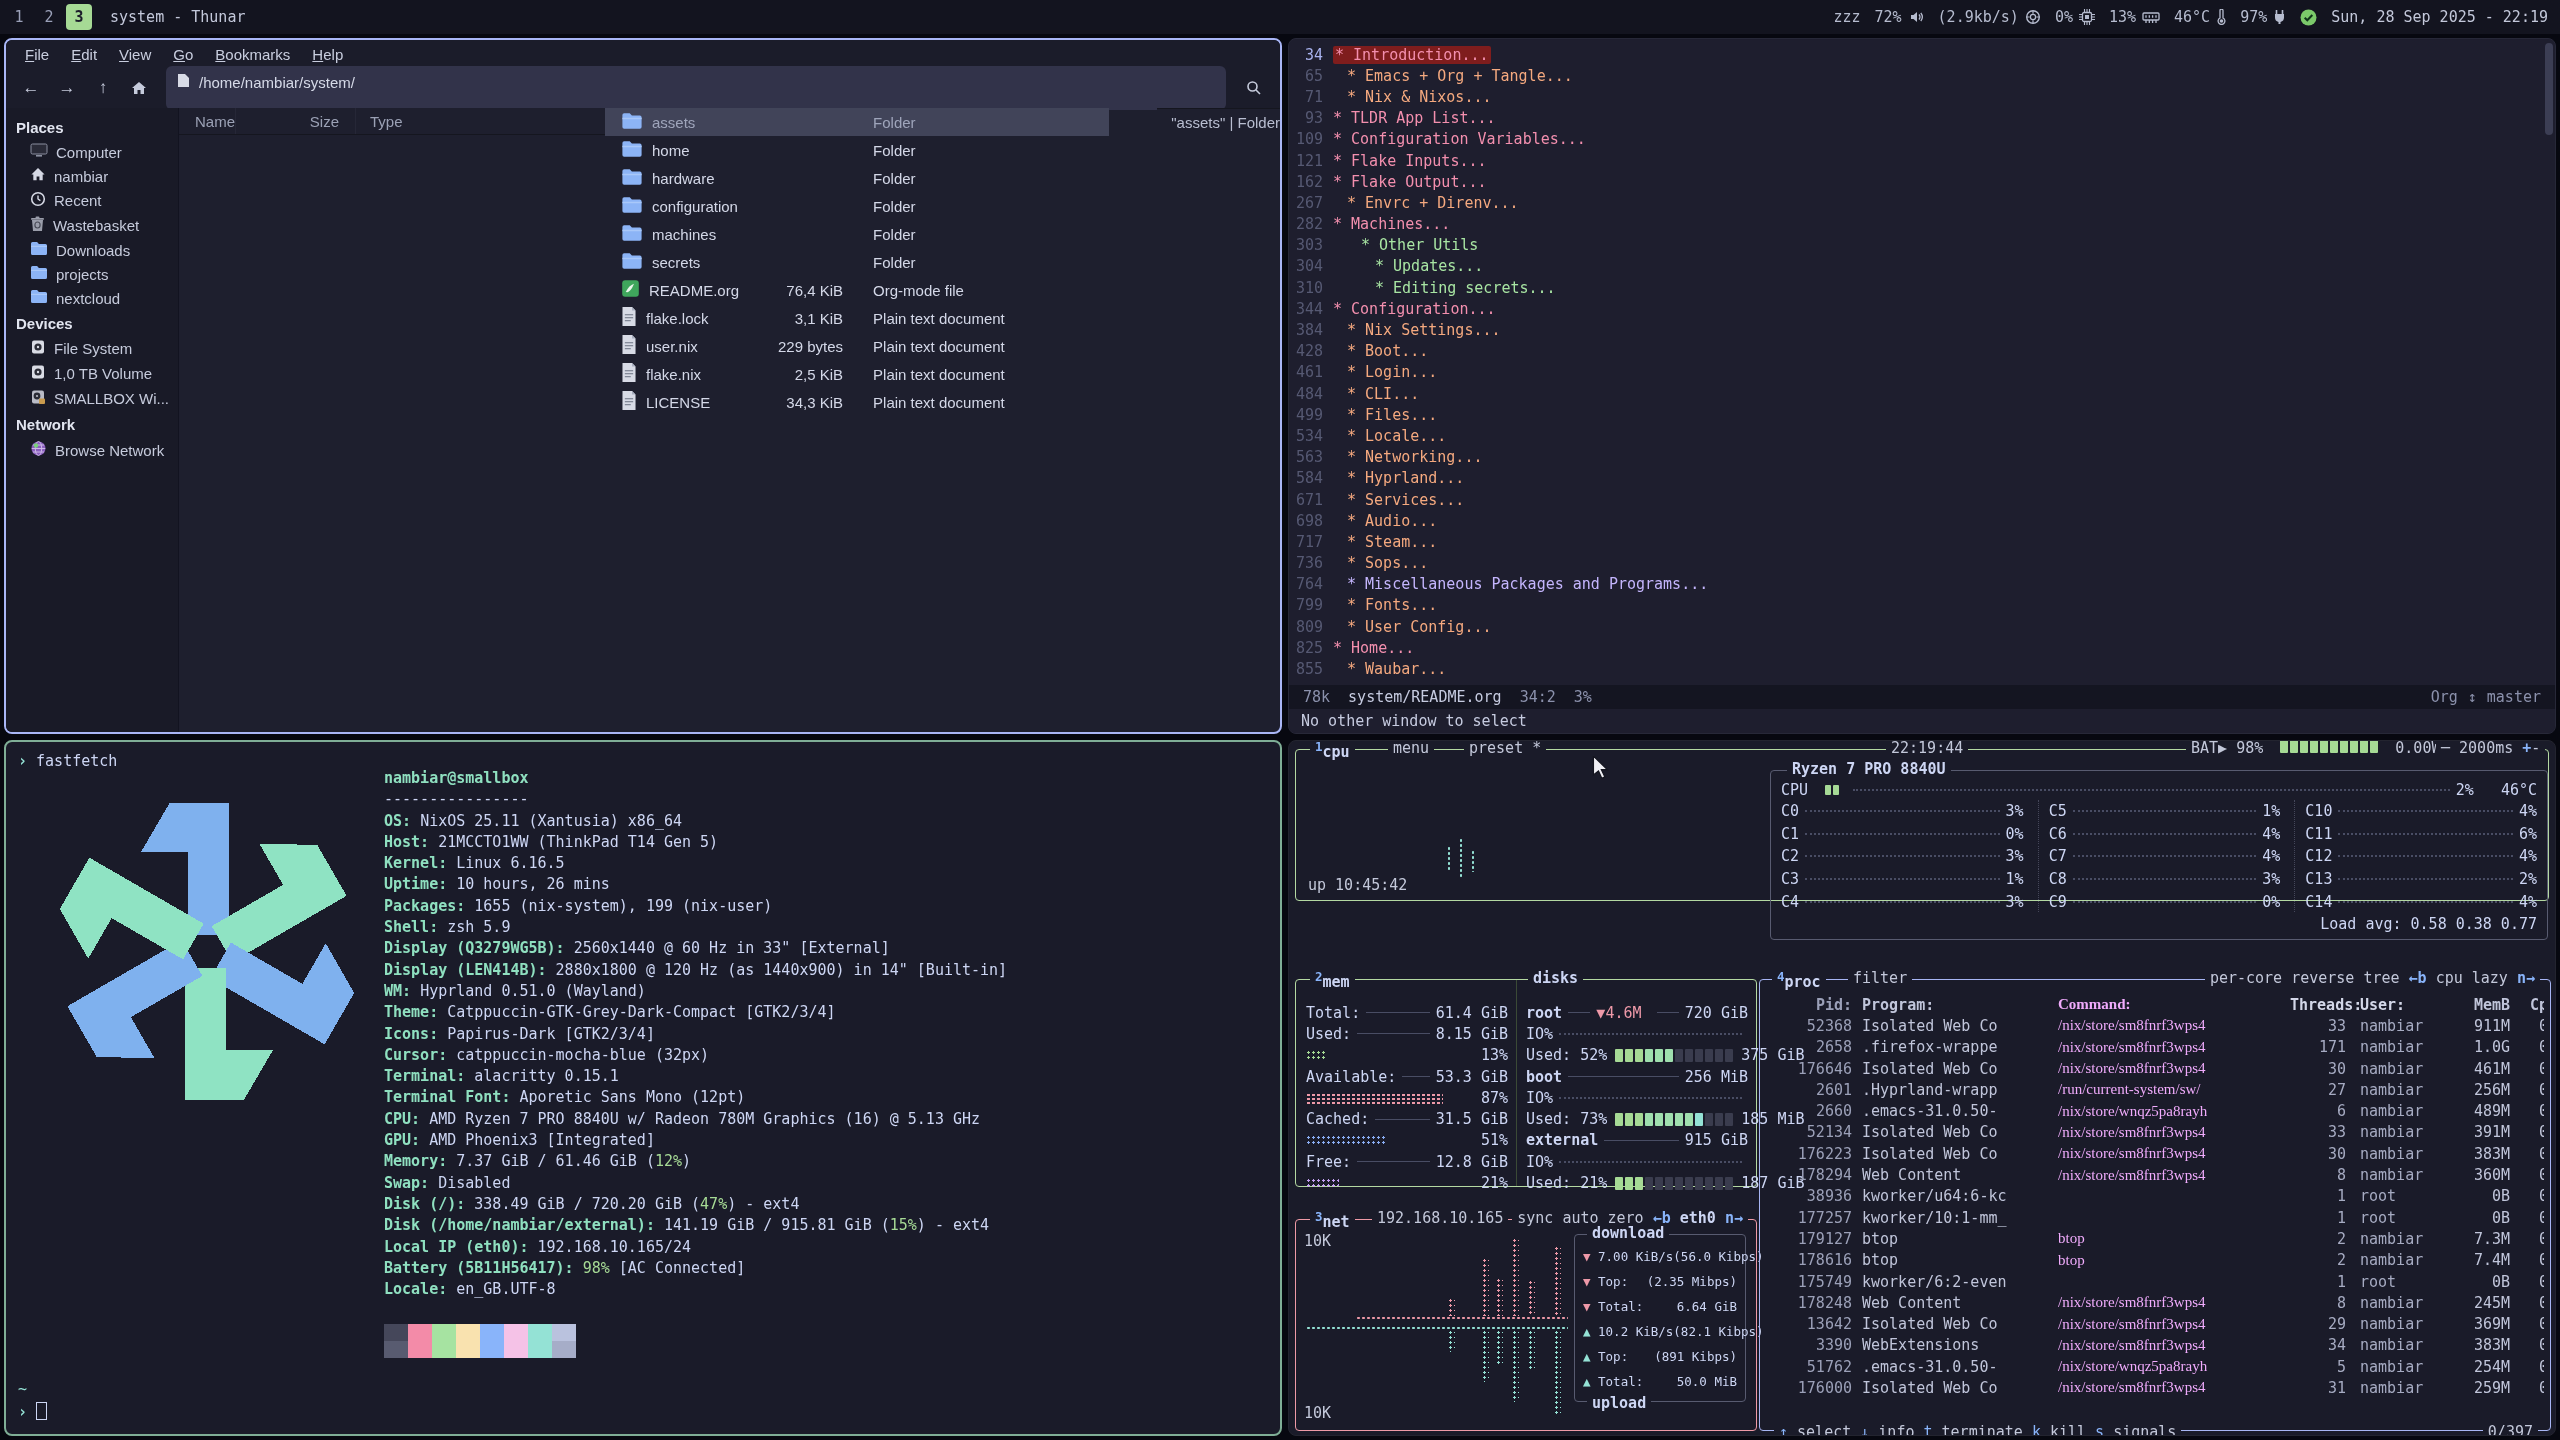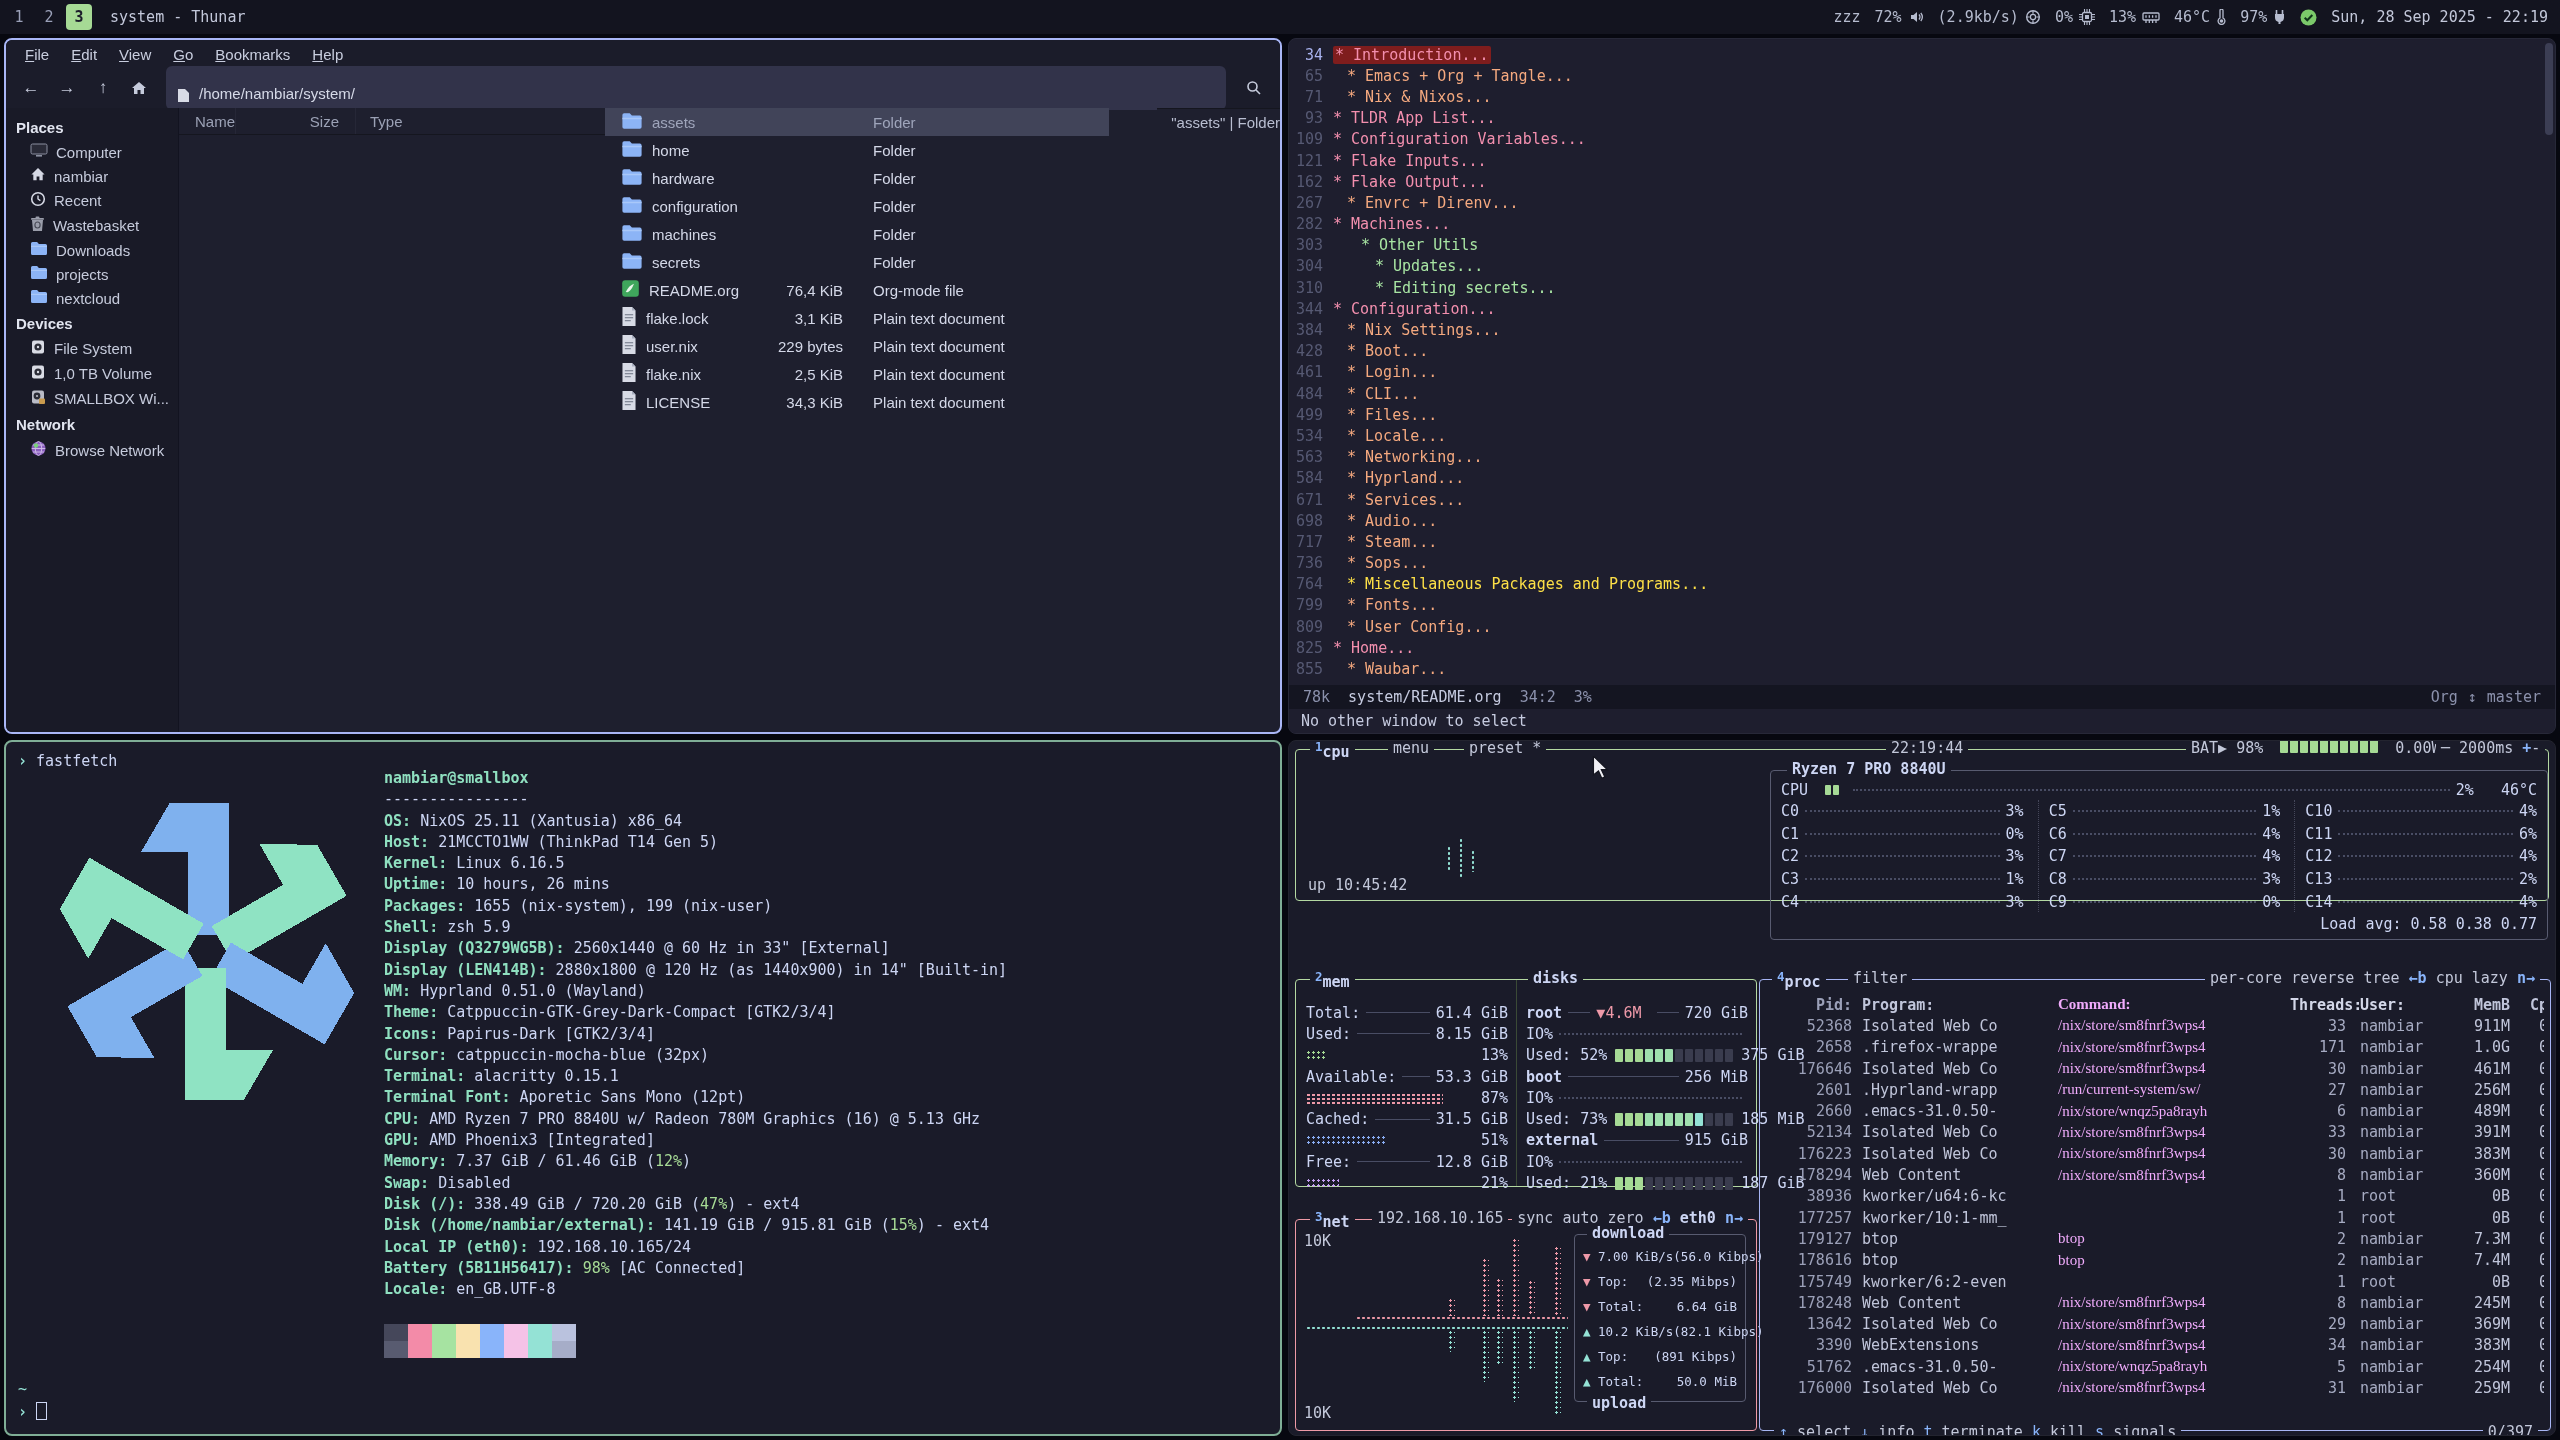--- a/index.html
+++ b/index.html
@@ -22,21 +22,21 @@
   .win{position:absolute;border-radius:8px;box-sizing:border-box;overflow:hidden;}
 
   
   #thunar{left:4px;top:38px;width:1278px;height:696px;background:#1e1f2e;border:2px solid #a9b6f6;
           font-family:"Liberation Sans",sans-serif;font-size:15px;color:#cdd2e4;display:flex;flex-direction:column;}
   #menubar{height:28px;display:flex;align-items:center;gap:4px;padding-left:10px;background:#1b1c2a;flex:none;}
   .menu-item{padding:2px 9px;border-radius:4px;color:#c9cedf;}
   .menu-item u{text-decoration:underline;}
   #toolbar{height:40px;display:flex;align-items:center;gap:6px;padding:0 10px;background:#1b1c2a;flex:none;}
   .tbtn{width:30px;height:28px;display:flex;align-items:center;justify-content:center;border-radius:5px;color:#c6cbdc;font-size:17px;}
-  #pathbar{flex:1;height:28px;background:#32334a;border-radius:6px;display:flex;align-items:flex-end;gap:8px;
+  #pathbar{flex:1;height:28px;background:#32334a;border-radius:6px;display:flex;align-items:flex-start;gap:8px;
            padding:8px 10px;color:#d6dae8;margin:0 6px;}
   #pathbar svg{flex:none;}
   #searchbtn{width:32px;height:28px;display:flex;align-items:center;justify-content:center;border-radius:5px;}
   #thunar-body{flex:1;display:flex;min-height:0;}
   #sidebar{width:172px;flex:none;background:#191a27;padding-top:6px;overflow:hidden;border-right:1px solid #121320;}
   .sb-header{font-weight:bold;color:#e2e5f0;padding:5px 10px 4px 10px;}
   .sb-item{display:flex;align-items:center;gap:8px;padding:3px 6px 3px 24px;color:#c6cbdc;white-space:nowrap;}
   .sb-item svg{flex:none;}
   #filepane{flex:1;display:flex;min-width:0;}
   #fileheader{height:26px;display:flex;align-items:center;color:#9ba1b5;background:#1e1f2e;border-bottom:1px solid #15161f;flex:none;}
@@ -488,21 +488,21 @@
         <div class="eline"><span class="lnum">461</span><span class="etext" style="color: rgb(245, 169, 127); margin-left: 24px;">* Login...</span></div>
         <div class="eline"><span class="lnum">484</span><span class="etext" style="color: rgb(245, 169, 127); margin-left: 24px;">* CLI...</span></div>
         <div class="eline"><span class="lnum">499</span><span class="etext" style="color: rgb(245, 169, 127); margin-left: 24px;">* Files...</span></div>
         <div class="eline"><span class="lnum">534</span><span class="etext" style="color: rgb(245, 169, 127); margin-left: 24px;">* Locale...</span></div>
         <div class="eline"><span class="lnum">563</span><span class="etext" style="color: rgb(245, 169, 127); margin-left: 24px;">* Networking...</span></div>
         <div class="eline"><span class="lnum">584</span><span class="etext" style="color: rgb(245, 169, 127); margin-left: 24px;">* Hyprland...</span></div>
         <div class="eline"><span class="lnum">671</span><span class="etext" style="color: rgb(245, 169, 127); margin-left: 24px;">* Services...</span></div>
         <div class="eline"><span class="lnum">698</span><span class="etext" style="color: rgb(245, 169, 127); margin-left: 24px;">* Audio...</span></div>
         <div class="eline"><span class="lnum">717</span><span class="etext" style="color: rgb(245, 169, 127); margin-left: 24px;">* Steam...</span></div>
         <div class="eline"><span class="lnum">736</span><span class="etext" style="color: rgb(245, 169, 127); margin-left: 24px;">* Sops...</span></div>
-        <div class="eline"><span class="lnum">764</span><span class="etext" style="color: #fde047; margin-left: 24px;">* Miscellaneous Packages and Programs...</span></div>
+        <div class="eline"><span class="lnum">764</span><span class="etext" style="color: #c4b5fd; margin-left: 24px;">* Miscellaneous Packages and Programs...</span></div>
         <div class="eline"><span class="lnum">799</span><span class="etext" style="color: rgb(245, 169, 127); margin-left: 24px;">* Fonts...</span></div>
         <div class="eline"><span class="lnum">809</span><span class="etext" style="color: rgb(245, 169, 127); margin-left: 24px;">* User Config...</span></div>
         <div class="eline"><span class="lnum">825</span><span class="etext" style="color: rgb(243, 143, 174); margin-left: 10px;">* Home...</span></div>
         <div class="eline"><span class="lnum">855</span><span class="etext" style="color: rgb(245, 169, 127); margin-left: 24px;">* Waubar...</span></div>
         <div id="escroll"></div>
       </div>
     <div id="modeline">
       <span>78k</span>
       <span class="buf">system/README.org</span>
       <span>34:2</span>

